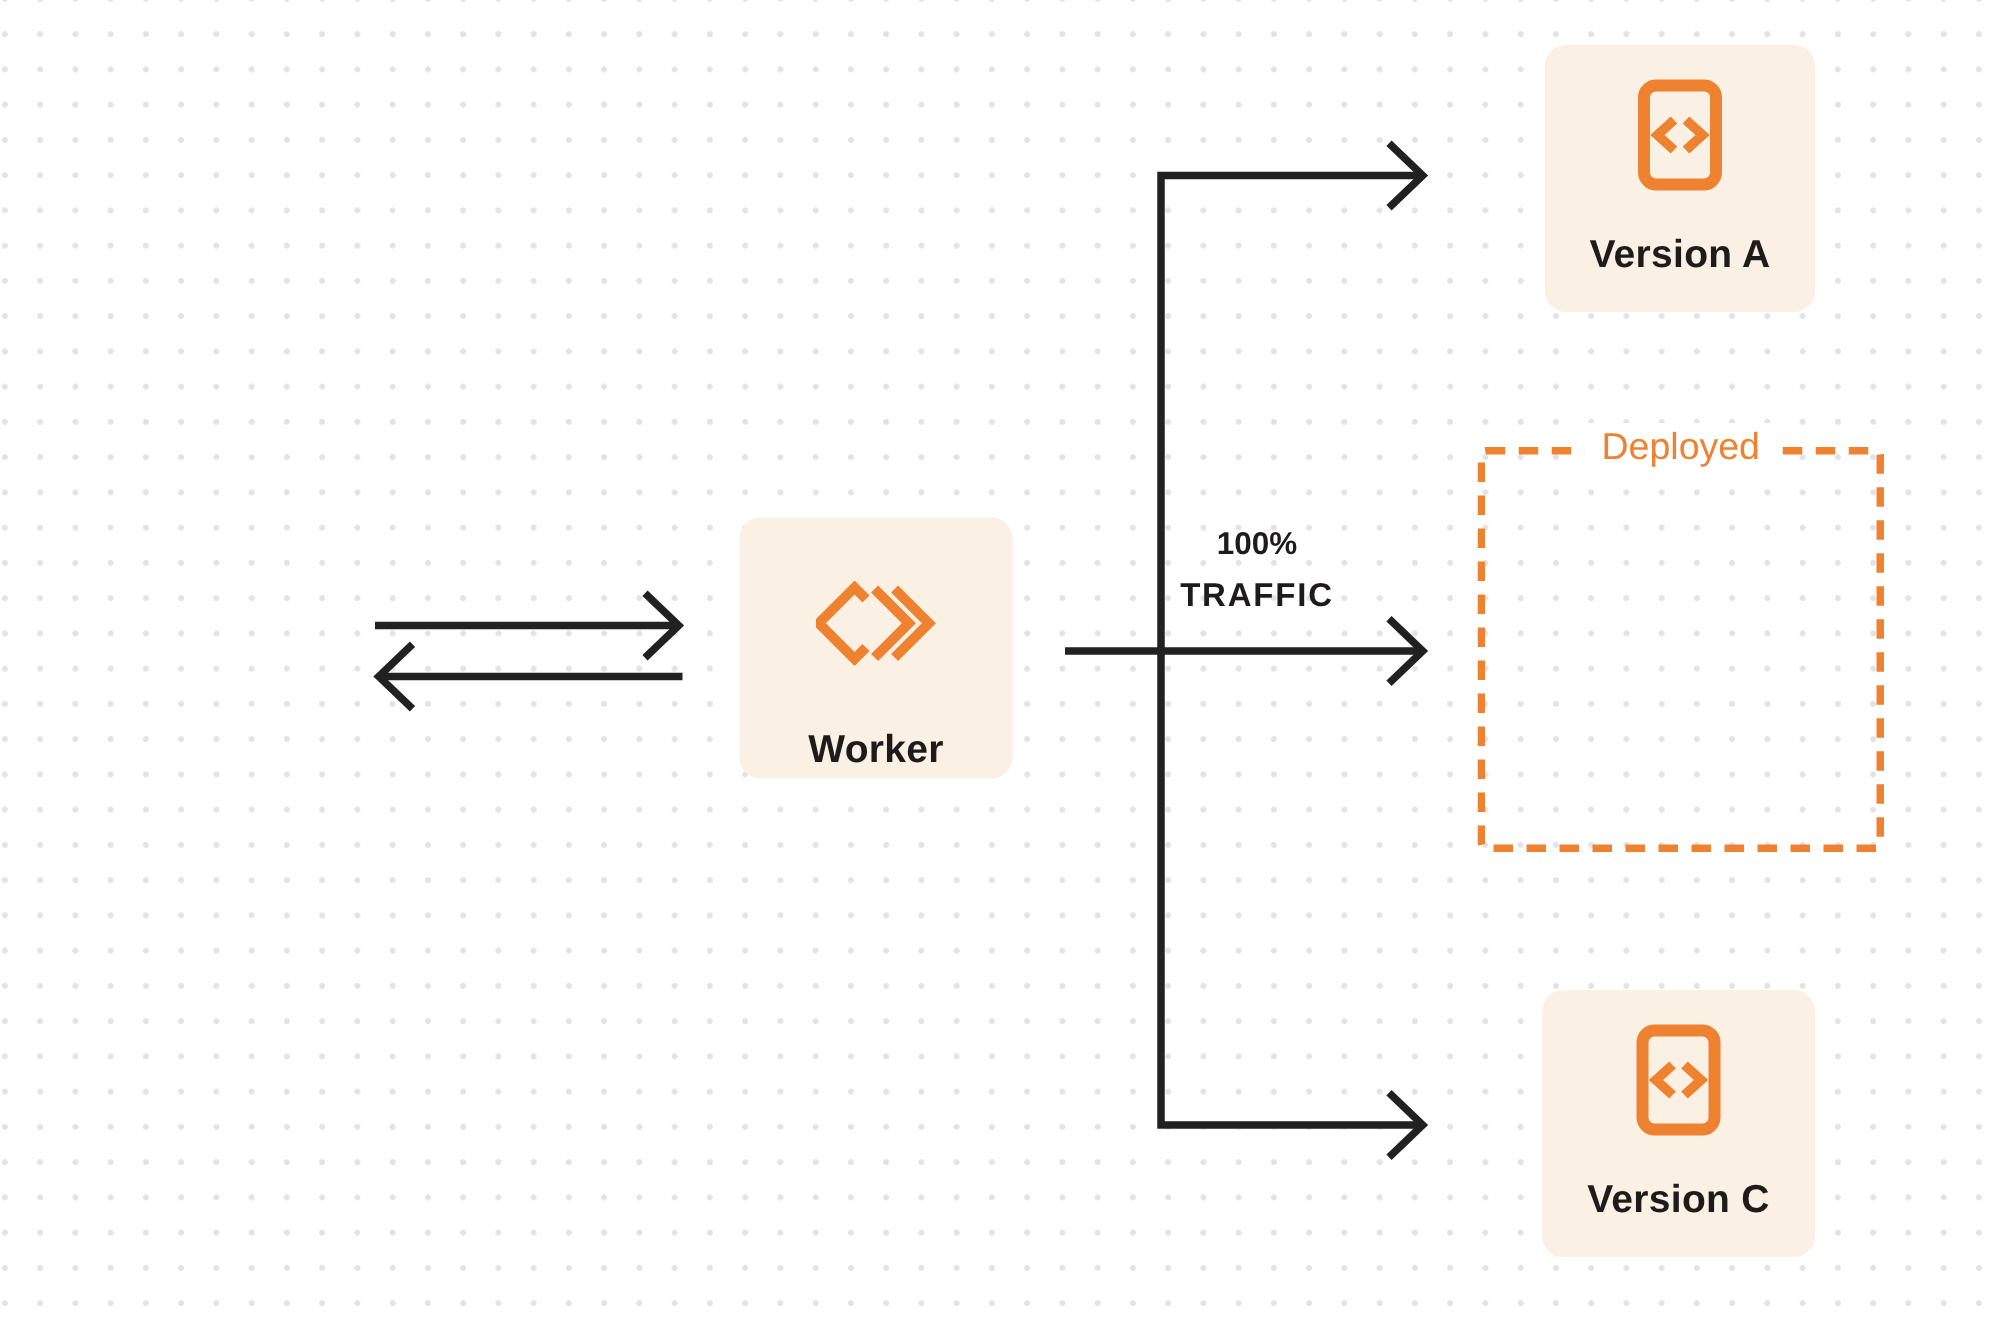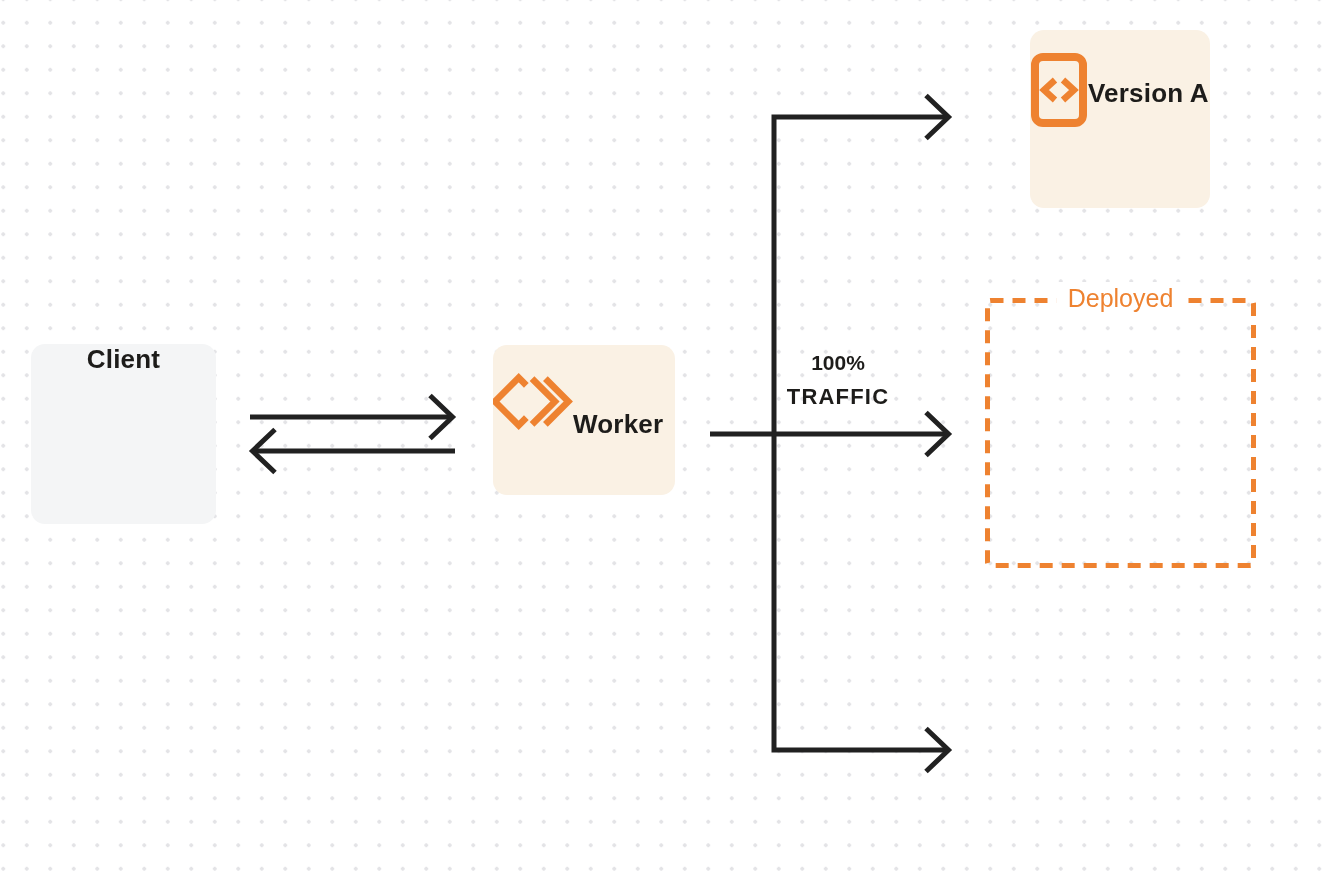--- a/index.html
+++ b/index.html
@@ -24,30 +24,30 @@
     background-size:23.5px 23.5px;
     background-position:15px 11px;
   }
   .arrow-layer{
     position:absolute;left:0;top:0;width:1338px;height:878px;
     pointer-events:none;
   }
   .card{
     position:absolute;
     border-radius:14px;
-    display:flex;flex-direction:row;
+    display:flex;flex-direction:column;align-items:center;
   }
   .card .label{
     font-size:26px;font-weight:700;color:var(--text);
     letter-spacing:.2px;
   }
   .card.cream{background:var(--cream);}
   .card.gray{background:var(--client-bg);justify-content:center;}
   .card-client{left:31px;top:344px;width:185px;height:180px;}
-  .card-worker{left:493px;top:345px;width:182px;height:150px;padding-top:26px;}
+  .card-worker{left:493px;top:345px;width:182px;height:174px;padding-top:40px;}
   .card-worker .label{margin-top:38px;}
   .card-version{width:180px;height:178px;padding-top:22px;}
   .card-version .label{margin-top:26px;}
   .card-version-a{left:1030px;top:30px;}
   .card-version-b{left:1030px;top:345px;}
   .card-version-c{left:1028px;top:660px;width:182px;}
   .deployed-box{
     position:absolute;left:985px;top:298px;width:271px;height:270px;
   }
   .deployed-label{
@@ -82,23 +82,20 @@
 
       <path d="M946 117 H774 V750 H946"></path>
       <path d="M926 95.5 L948.5 117 L926 138.5"></path>
       <path d="M926 728.5 L948.5 750 L926 771.5"></path>
 
       <path d="M710 434 H946"></path>
       <path d="M926 412.5 L948.5 434 L926 455.5"></path>
     </g>
   </svg>
 
-  <div class="card gray card-client">
-    <div class="label">Client</div>
-  </div>
 
   <div class="card cream card-worker">
     <span>
       <svg width="80" height="61" viewBox="0 0 84 64" fill="none">
         <g stroke="#ee8230" stroke-width="7" stroke-linejoin="miter" stroke-linecap="butt">
           <path d="M35 15 L27 7 L2 32 L27 57 L35 49"></path>
           <path d="M41 8 L65 32 L41 56"></path>
           <path d="M55 8 L79 32 L55 56"></path>
         </g>
       </svg>
@@ -120,19 +117,31 @@
         <g stroke="#ee8230" stroke-width="6.5" stroke-linejoin="miter" stroke-linecap="butt">
           <path d="M25 28 L14 38 L25 48"></path>
           <path d="M33 28 L44 38 L33 48"></path>
         </g>
       </svg>
     </span>
     <div class="label">Version A</div>
   </div>
 
 
+  <div class="card cream card-version card-version-c">
+    <span>
+      <svg width="58" height="76" viewBox="0 0 58 76" fill="none">
+        <rect x="5" y="5" width="48" height="66" rx="8" stroke="#ee8230" stroke-width="8"></rect>
+        <g stroke="#ee8230" stroke-width="6.5" stroke-linejoin="miter" stroke-linecap="butt">
+          <path d="M25 28 L14 38 L25 48"></path>
+          <path d="M33 28 L44 38 L33 48"></path>
+        </g>
+      </svg>
+    </span>
+    <div class="label">Version C</div>
+  </div>
 
   <div class="traffic-label">
     <div class="l1">100%</div>
     <div class="l2">TRAFFIC</div>
   </div>
 
 </div>
 
 </body></html>

